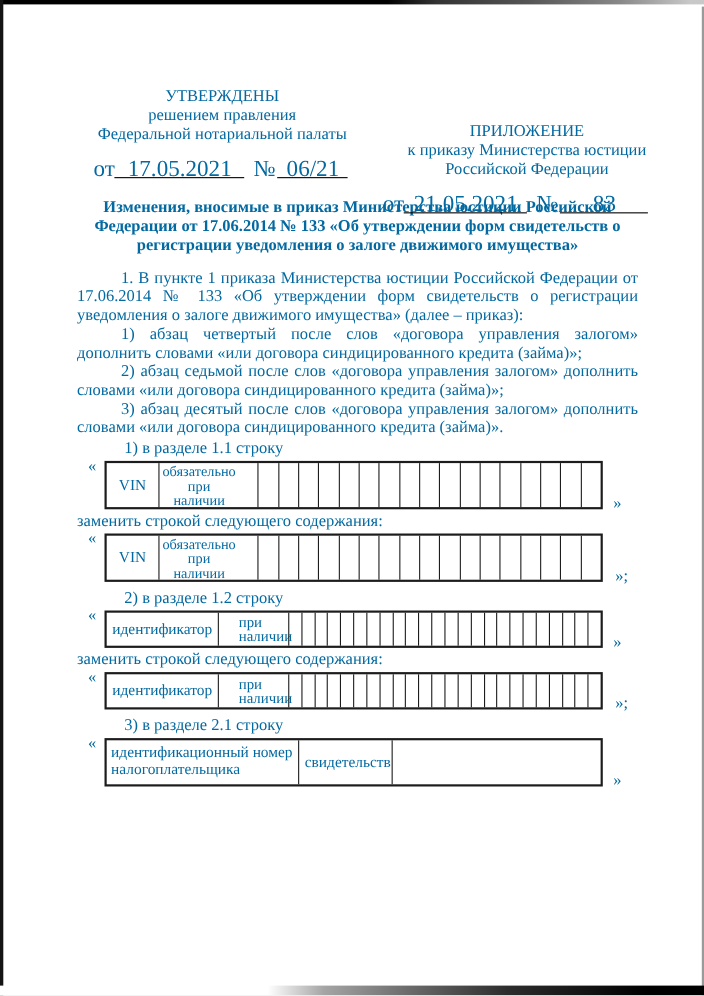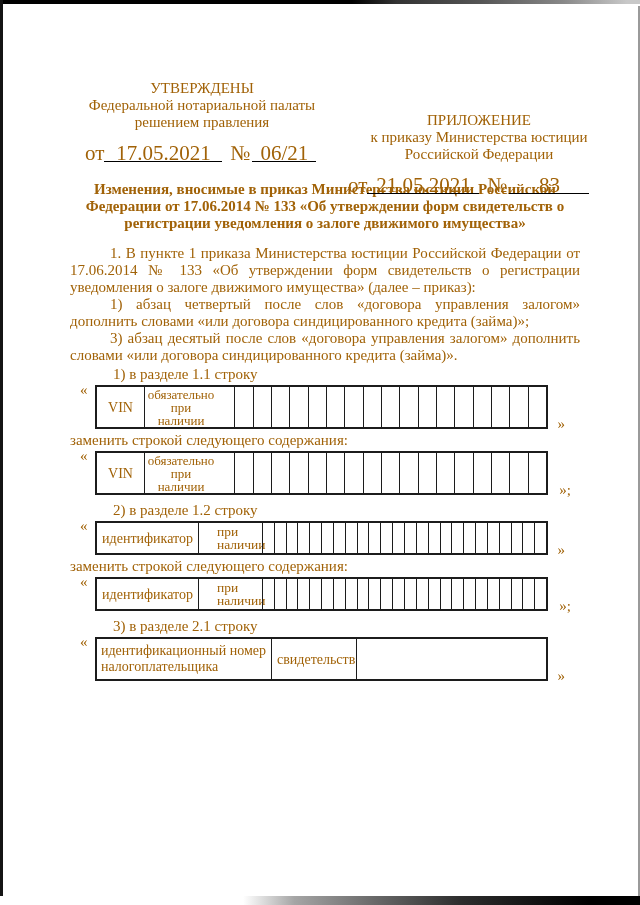--- a/index.html
+++ b/index.html
@@ -1,17 +1,17 @@
 <!DOCTYPE html>
 <html><head>
 <meta charset="utf-8">
 <style>
   html,body{margin:0;padding:0;background:#e8e8e8;}
   .page{position:relative;width:640px;height:905px;background:#ffffff;overflow:hidden;
-        font-family:"Liberation Serif","DejaVu Serif",serif;color:#a16207;}
+        font-family:"Liberation Serif","DejaVu Serif",serif;color:#0369a1;}
   
   .edge-top{position:absolute;top:0;left:0;right:0;height:4px;
     background:linear-gradient(to right,#000 0%,#000 55%,#333 62%,#555 75%,#888 88%,#c8c8c8 98%);}
   .edge-left{position:absolute;top:0;left:0;width:3px;height:100%;background:#141414;}
   .edge-right{position:absolute;top:6px;right:0;width:2px;height:100%;background:#9a9a9a;}
   .edge-bottom{position:absolute;bottom:0;left:0;right:0;height:9px;
     background:linear-gradient(to right,#fff 0%,#fff 38%,#a5a5a5 46%,#6b6b6b 58%,#2d2d2d 72%,#000 92%);}
   .content{position:absolute;left:70px;top:0;width:510px;font-size:15px;line-height:17px;}
   
   .hdr{position:relative;height:70px;margin-top:80px;}
@@ -62,22 +62,22 @@
   <div class="edge-top"></div>
   <div class="edge-left"></div>
   <div class="edge-right"></div>
   <div class="edge-bottom"></div>
 
   <div class="content">
 
     <div class="hdr">
       <div class="hdr-block approved-block">
         <div>УТВЕРЖДЕНЫ</div>
+        <div>решением правления</div>
         <div>Федеральной нотариальной палаты</div>
-        <div>решением правления</div>
         <div class="date-row">
           <span class="lbl">от</span>
           <span class="u u-d1">17.05.2021</span>
           <span class="no-lbl">№</span>
           <span class="u u-n1">06/21</span>
         </div>
       </div>
       <div class="hdr-block annex-block">
         <div>ПРИЛОЖЕНИЕ</div>
         <div>к приказу Министерства юстиции</div>
@@ -88,20 +88,21 @@
           <span class="no-lbl">№</span>
           <span class="u u-n2">83</span>
         </div>
       </div>
     </div>
 
     <div class="title">Изменения, вносимые в приказ Министерства юстиции Российской Федерации от 17.06.2014 № 133 «Об утверждении форм свидетельств о регистрации уведомления о залоге движимого имущества»</div>
 
     <p class="para mt">1. В пункте 1 приказа Министерства юстиции Российской Федерации от 17.06.2014 № 133 «Об утверждении форм свидетельств о регистрации уведомления о залоге движимого имущества» (далее – приказ):</p>
     <p class="para">1) абзац четвертый после слов «договора управления залогом» дополнить словами «или договора синдицированного кредита (займа)»;</p>
+    <p class="para">2) абзац седьмой после слов «договора управления залогом» дополнить словами «или договора синдицированного кредита (займа)»;</p>
     <p class="para">3) абзац десятый после слов «договора управления залогом» дополнить словами «или договора синдицированного кредита (займа)».</p>
 
 
     <div class="subline first">1) в разделе 1.1 строку</div>
 
     <div class="twrap">
       <span class="oq">«</span>
       <div class="ttable t-vin">
         <div class="cell vin-c1">VIN</div>
         <div class="cell vin-c2">обязательно при наличии</div>

